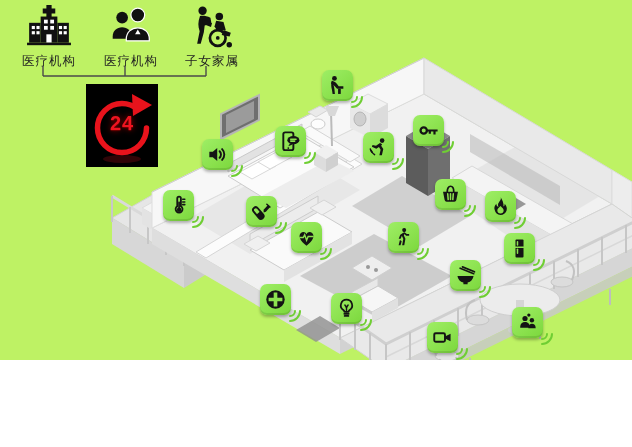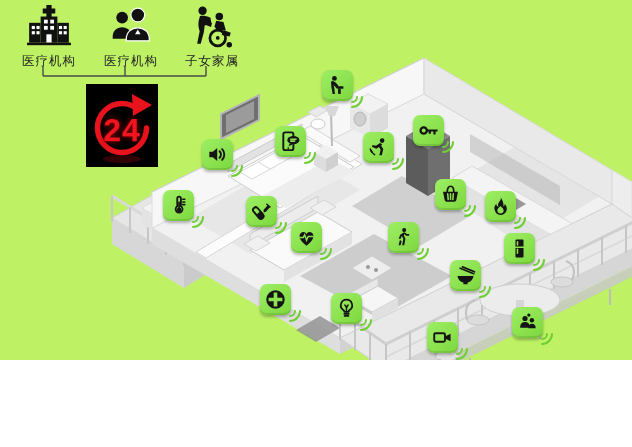--- a/index.html
+++ b/index.html
@@ -35,21 +35,21 @@
   .stakeholder .sicon svg{width:46px;height:46px;display:block;}
   .sicon path,.sicon rect,.sicon circle{fill:#111;}
   .sicon .w{fill:#ffffff;}
   .sicon .o{fill:none;stroke:#111;stroke-width:2.6;}
   .slabel{margin-top:3px;font-size:12.5px;color:#222;letter-spacing:1px;}
   #bracket{position:absolute;left:0;top:0;z-index:5;}
   
   #badge{position:absolute;left:86px;top:84px;width:72px;height:83px;background:#000;z-index:6;}
   #badge svg{position:absolute;left:0;top:0;}
   #badge-text{position:absolute;left:0;top:28px;width:72px;text-align:center;
-              font-size:32px;font-weight:bold;color:#ee1420;letter-spacing:1px;
+              font-size:20px;font-weight:bold;color:#ee1420;letter-spacing:1px;
               text-shadow:0 0 6px rgba(170,0,0,.95),0 1px 1px #5a0000;}
 </style>
 </head>
 <body>
 
 <div id="canvas">
 
   <div id="gold-line"></div>
 
   <svg id="floorplan" width="632" height="447" viewBox="0 0 632 447">

